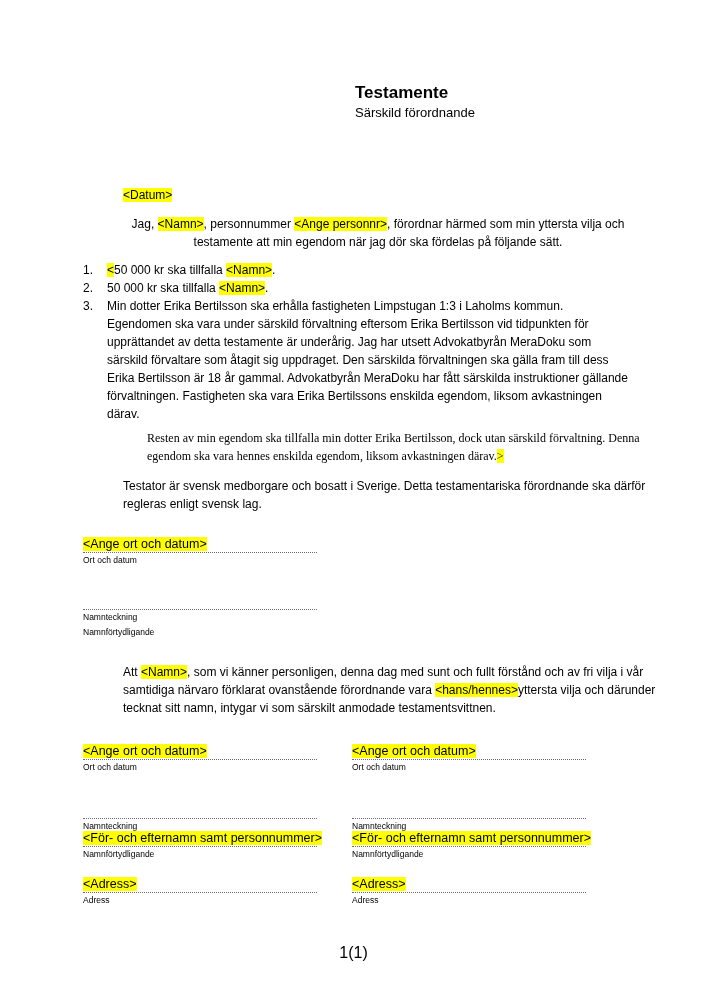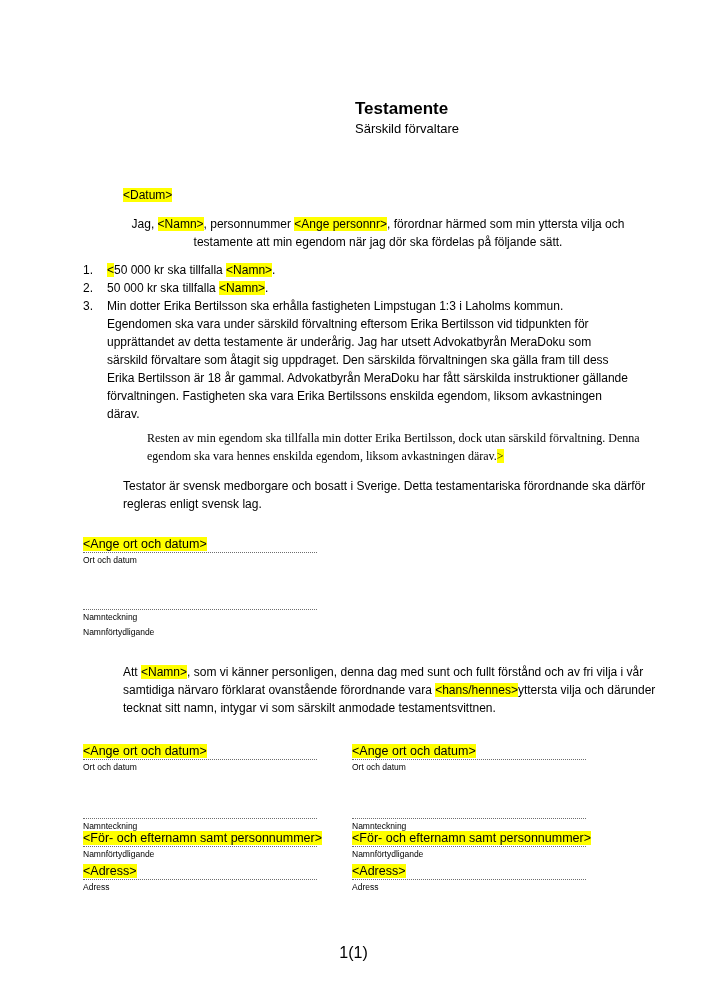--- a/index.html
+++ b/index.html
@@ -7,21 +7,21 @@
     position: relative;
     width: 707px;
     height: 1000px;
     background: #ffffff;
     font-family: "Liberation Sans", sans-serif;
     color: #000000;
     overflow: hidden;
   }
   .abs { position: absolute; }
 
-  .doc-title  { font-size: 17px; font-weight: bold; line-height: 20px; margin-top: 16px; }
+  .doc-title  { font-size: 17px; font-weight: bold; line-height: 20px; }
   .doc-subtitle { font-size: 13px; font-weight: normal; line-height: 16px; margin-top: 2px; }
 
   .body-text { font-size: 12px; line-height: 18px; padding-left: 40px; }
 
   .hl { background: #ffff00; }
 
   .list-item { display: flex; font-size: 12px; line-height: 18px; }
   .list-num  { width: 24px; flex: none; }
   .list-text { flex: 1; }
 
@@ -34,30 +34,30 @@
     white-space: nowrap;
   }
   .sig-label { font-size: 8.5px; line-height: 10px; padding-top: 2px; }
 
   .footer { width: 100%; text-align: center; font-size: 16px; }
 
   
   .gap-sign-main { margin-top: 29px; }  
   .gap-after-ph-main { margin-top: 3px; }
   .gap-sign-wit { margin-top: 31px; }   
-  .gap-adress { margin-top: 5px; }
+  .gap-adress { margin-top: 18px; }
 </style>
 </head>
 <body>
 
 <div class="doc">
 
   <div class="abs" style="left:355px; top:83px;">
     <div class="doc-title">Testamente</div>
-    <div class="doc-subtitle">Särskild förvaltare</div>
+    <div class="doc-subtitle">Särskild förordnande</div>
   </div>
 
   <div class="abs body-text" style="left:83px; top:186px;">
     <span><span class="hl">&lt;Datum&gt;</span></span>
   </div>
 
   <div class="abs body-text" style="left:83px; top:215px; width:510px;text-align:center;"><span>Jag, </span><span class="hl">&lt;Namn&gt;</span><span>, personnummer </span><span class="hl">&lt;Ange personnr&gt;</span><span>, förordnar härmed som min yttersta vilja och testamente att min egendom när jag dör ska fördelas på följande sätt.</span></div>
 
   <div class="abs" style="left:83px; top:261px; width:546px;">
     <div class="list-item">

